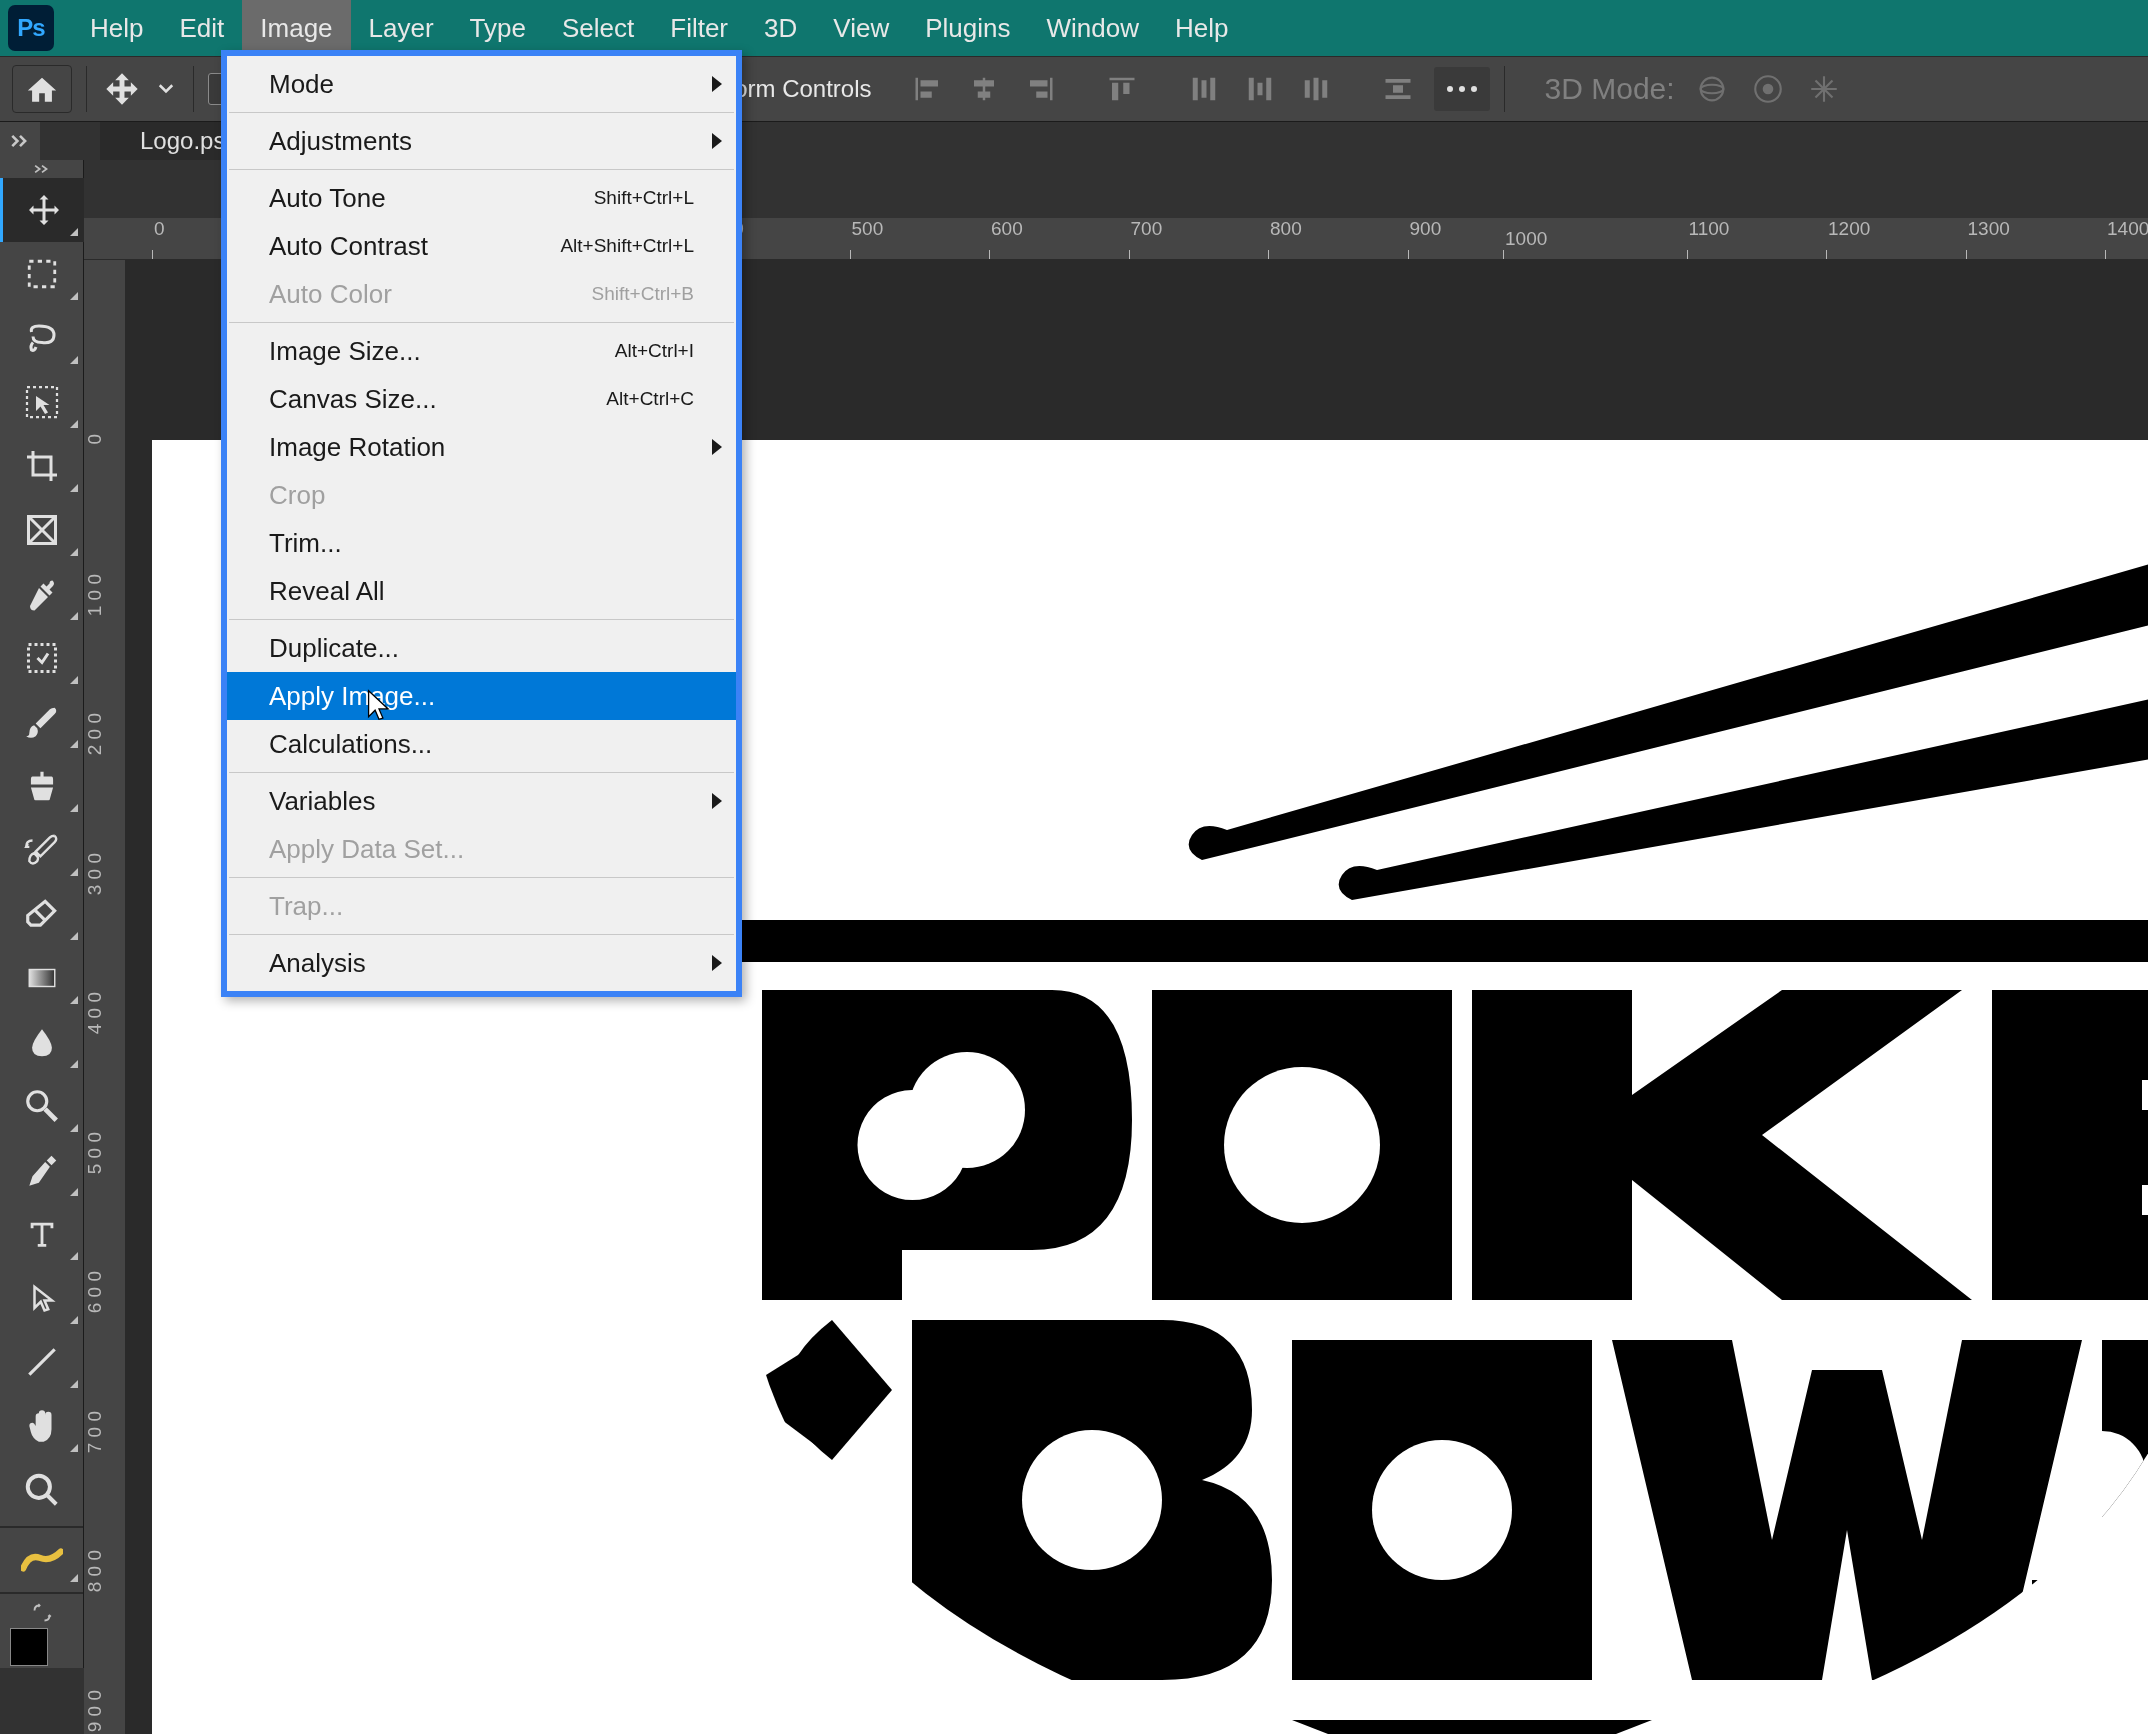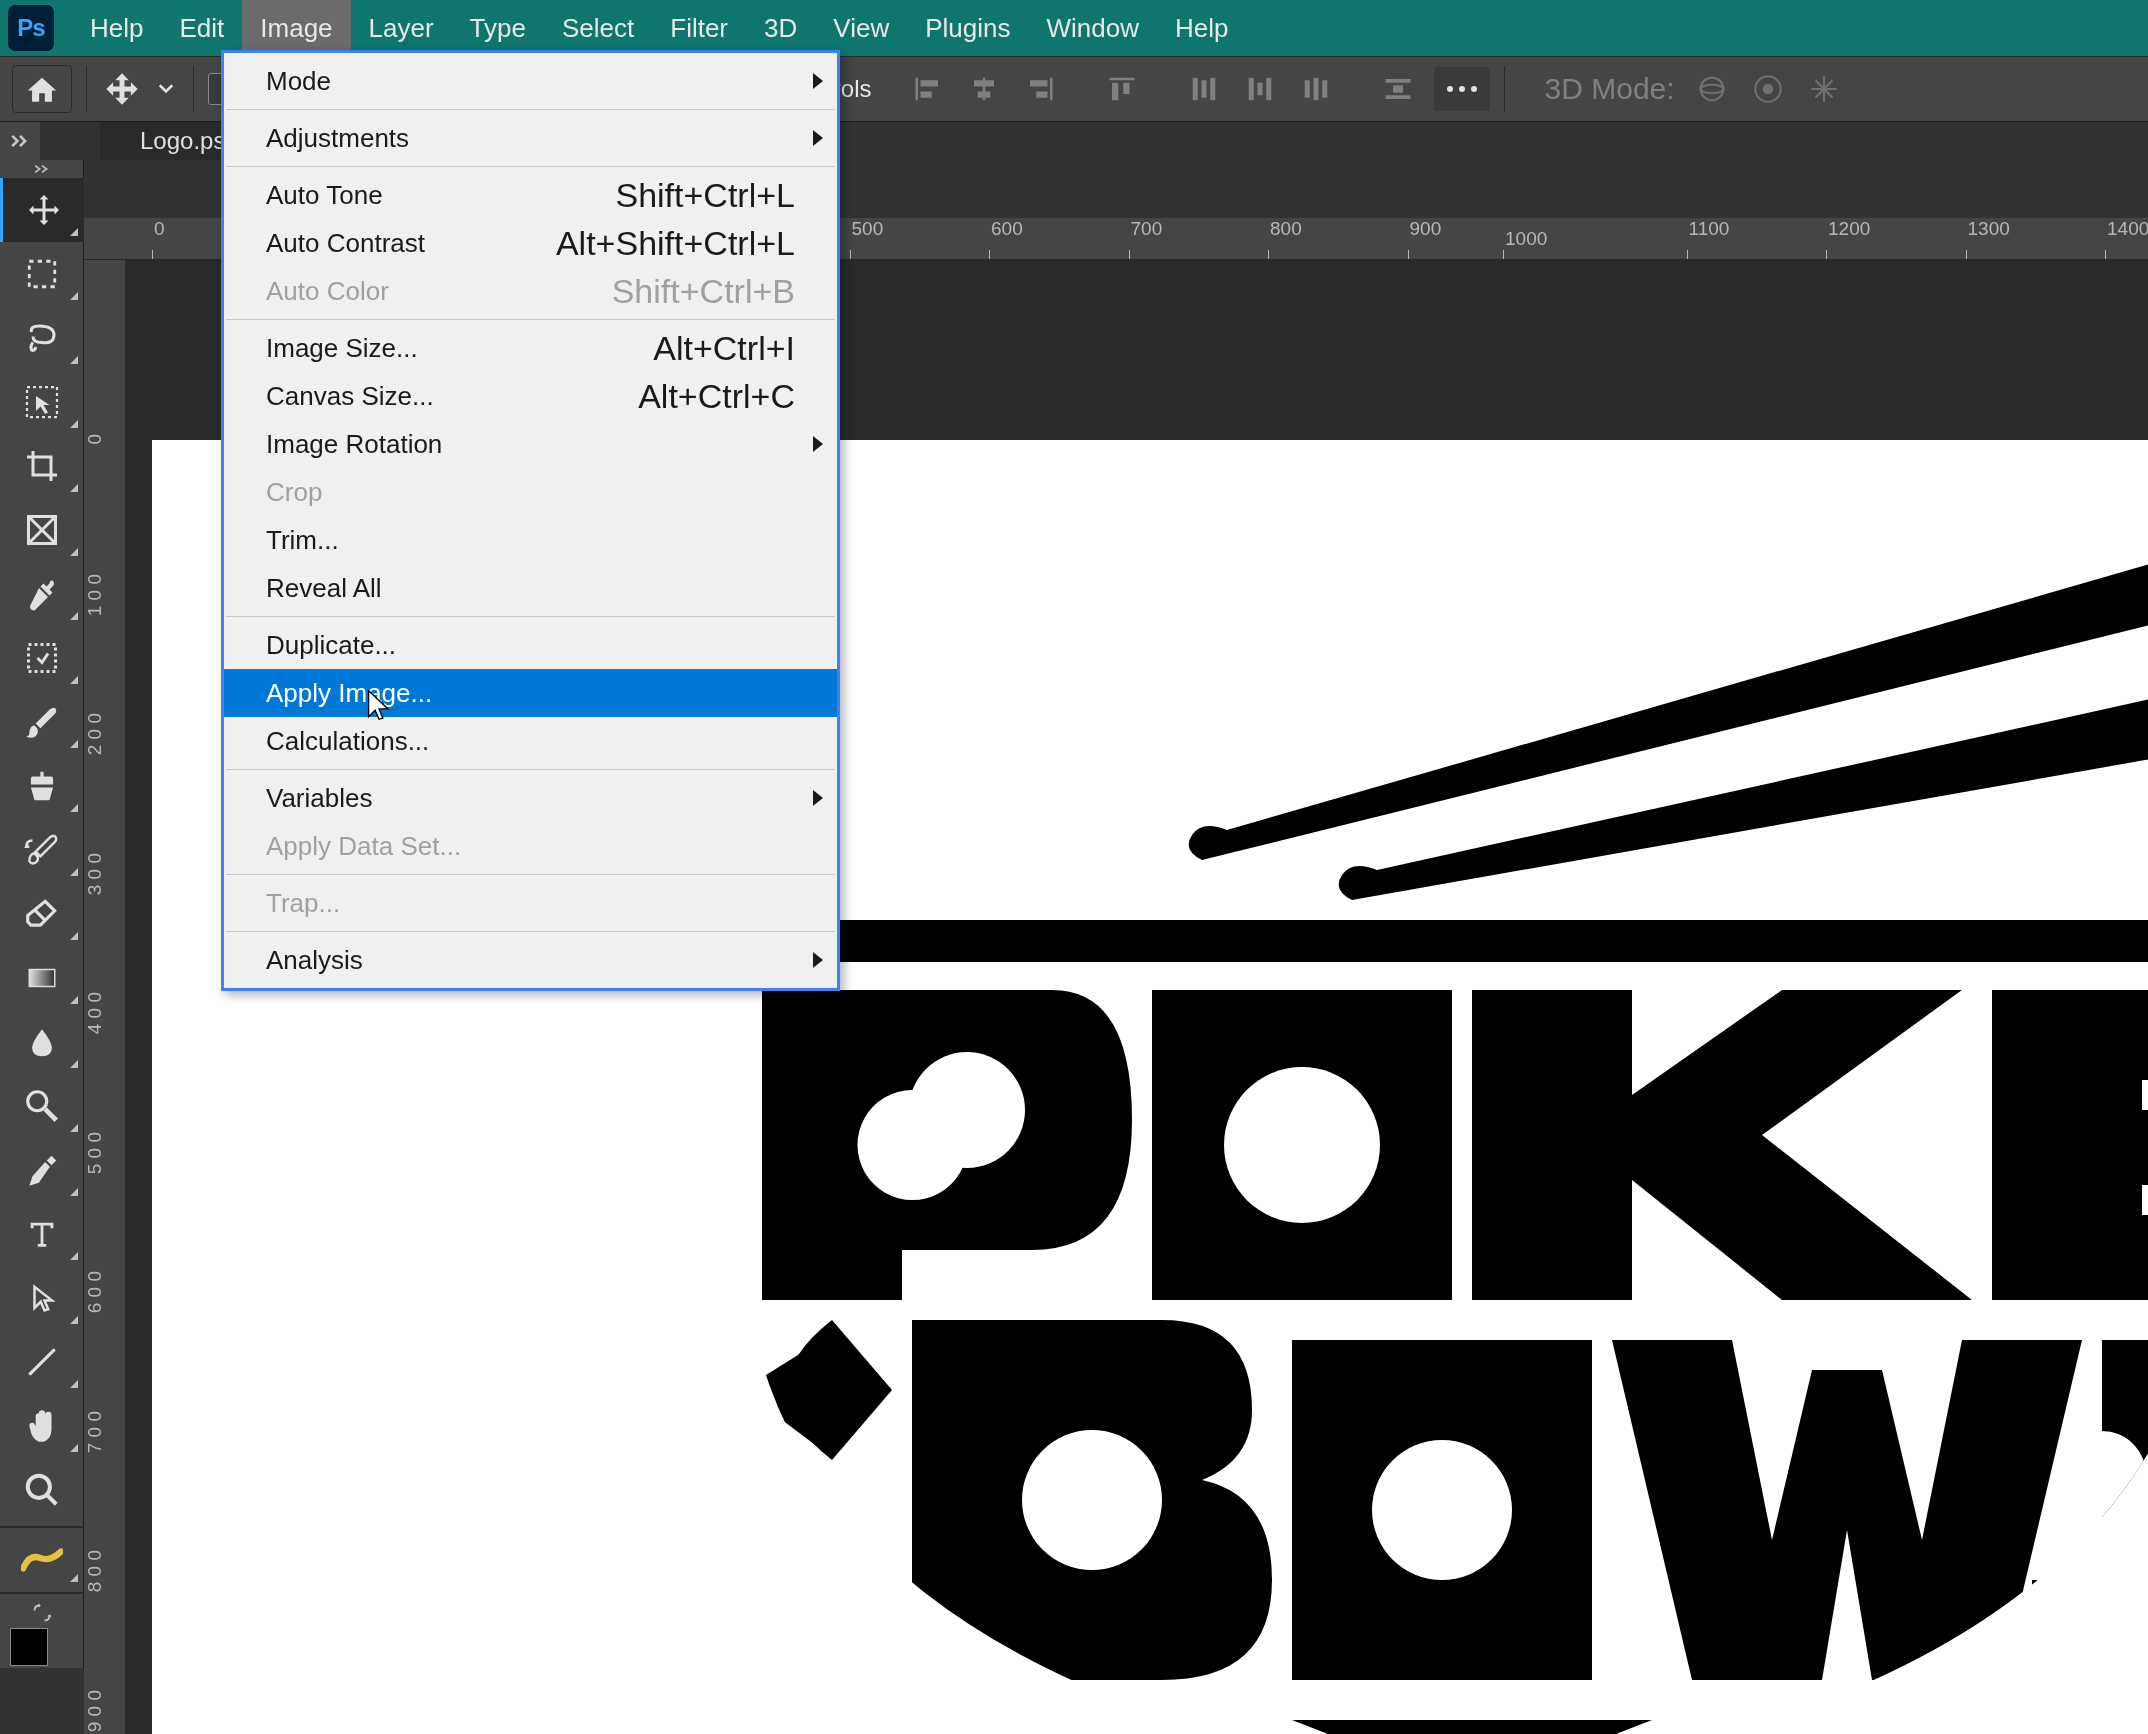--- a/index.html
+++ b/index.html
@@ -50,25 +50,25 @@
   .tick-h .mark { width: 1px; height: 10px; background: #b8b8b8; position: absolute; bottom: 0; }
   .tick-v { position: absolute; left: 0; width: 42px; display: flex; }
   .tick-v .num { color: #b8b8b8; font-size: 19px; writing-mode: vertical-rl; transform: rotate(180deg); padding-bottom: 2px; }
 
   
   .canvas-wrap { position: absolute; left: 126px; top: 260px; right: 0; bottom: 0; background: #2a2a2a; overflow: hidden; }
   .canvas { position: absolute; left: 26px; top: 180px; width: 2060px; height: 1320px; background: #fff; }
   .canvas svg { position: absolute; }
 
   
-  .dropdown { position: absolute; left: 221px; top: 50px; width: 619px; background: #f0f0f0; border: 3px solid #3b82f6; box-shadow: 4px 4px 10px rgba(0,0,0,0.3); padding: 4px 0; }
+  .dropdown { position: absolute; left: 221px; top: 50px; width: 521px; background: #f0f0f0; border: 6px solid #3b82f6; box-shadow: 4px 4px 10px rgba(0,0,0,0.3); padding: 4px 0; }
   .dd-item { height: 48px; display: flex; align-items: center; padding: 0 42px; font-size: 26px; color: #1a1a1a; position: relative; }
   .dd-item.disabled { color: #a0a0a0; }
   .dd-item.highlight { background: #0078d7; color: #fff; }
-  .dd-item .shortcut { margin-left: auto; font-size: 34px; }
+  .dd-item .shortcut { margin-left: auto; font-size: 19px; }
   .dd-item .arrow { position: absolute; right: 14px; width: 0; height: 0; border-top: 8px solid transparent; border-bottom: 8px solid transparent; border-left: 10px solid #1a1a1a; }
   .dd-sep { height: 1px; background: #c8c8c8; margin: 4px 2px; }
 
   
   .cursor { position: absolute; left: 366px; top: 688px; pointer-events: none; z-index: 999; }
 
   
   .swatch-area { position: relative; width: 84px; height: 40px; }
   .swatch-bg { position: absolute; left: 10px; top: 0; width: 38px; height: 38px; border: 1px solid #888; background: #000; }
 </style>

